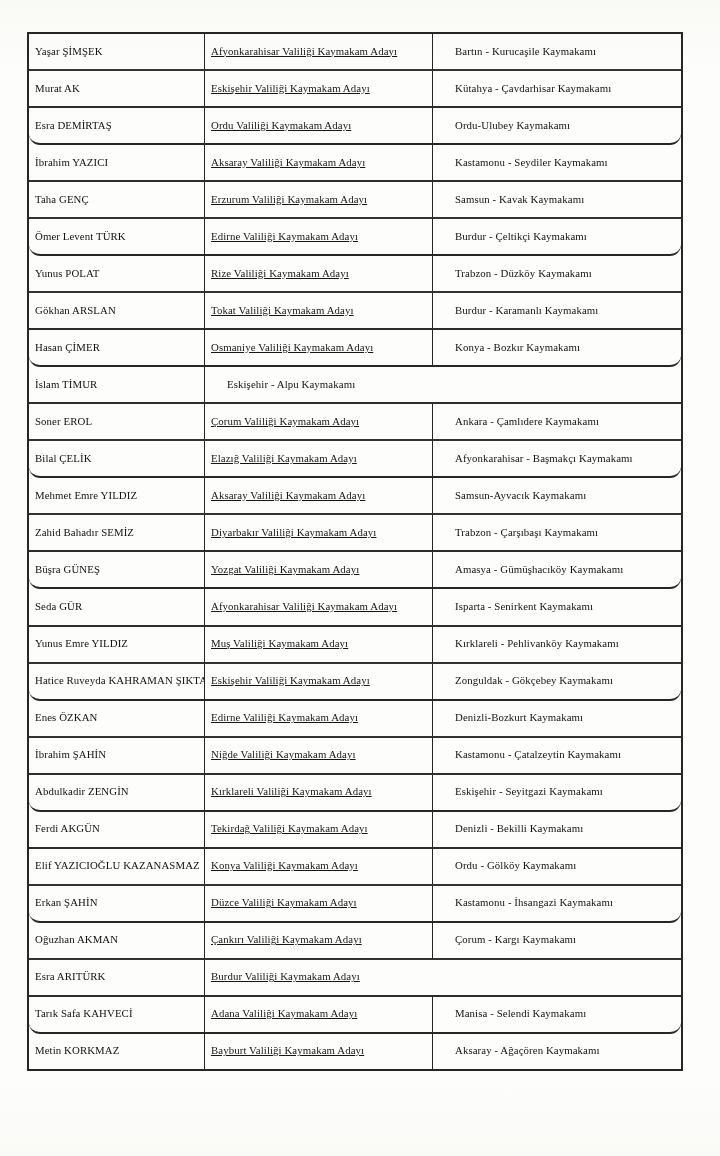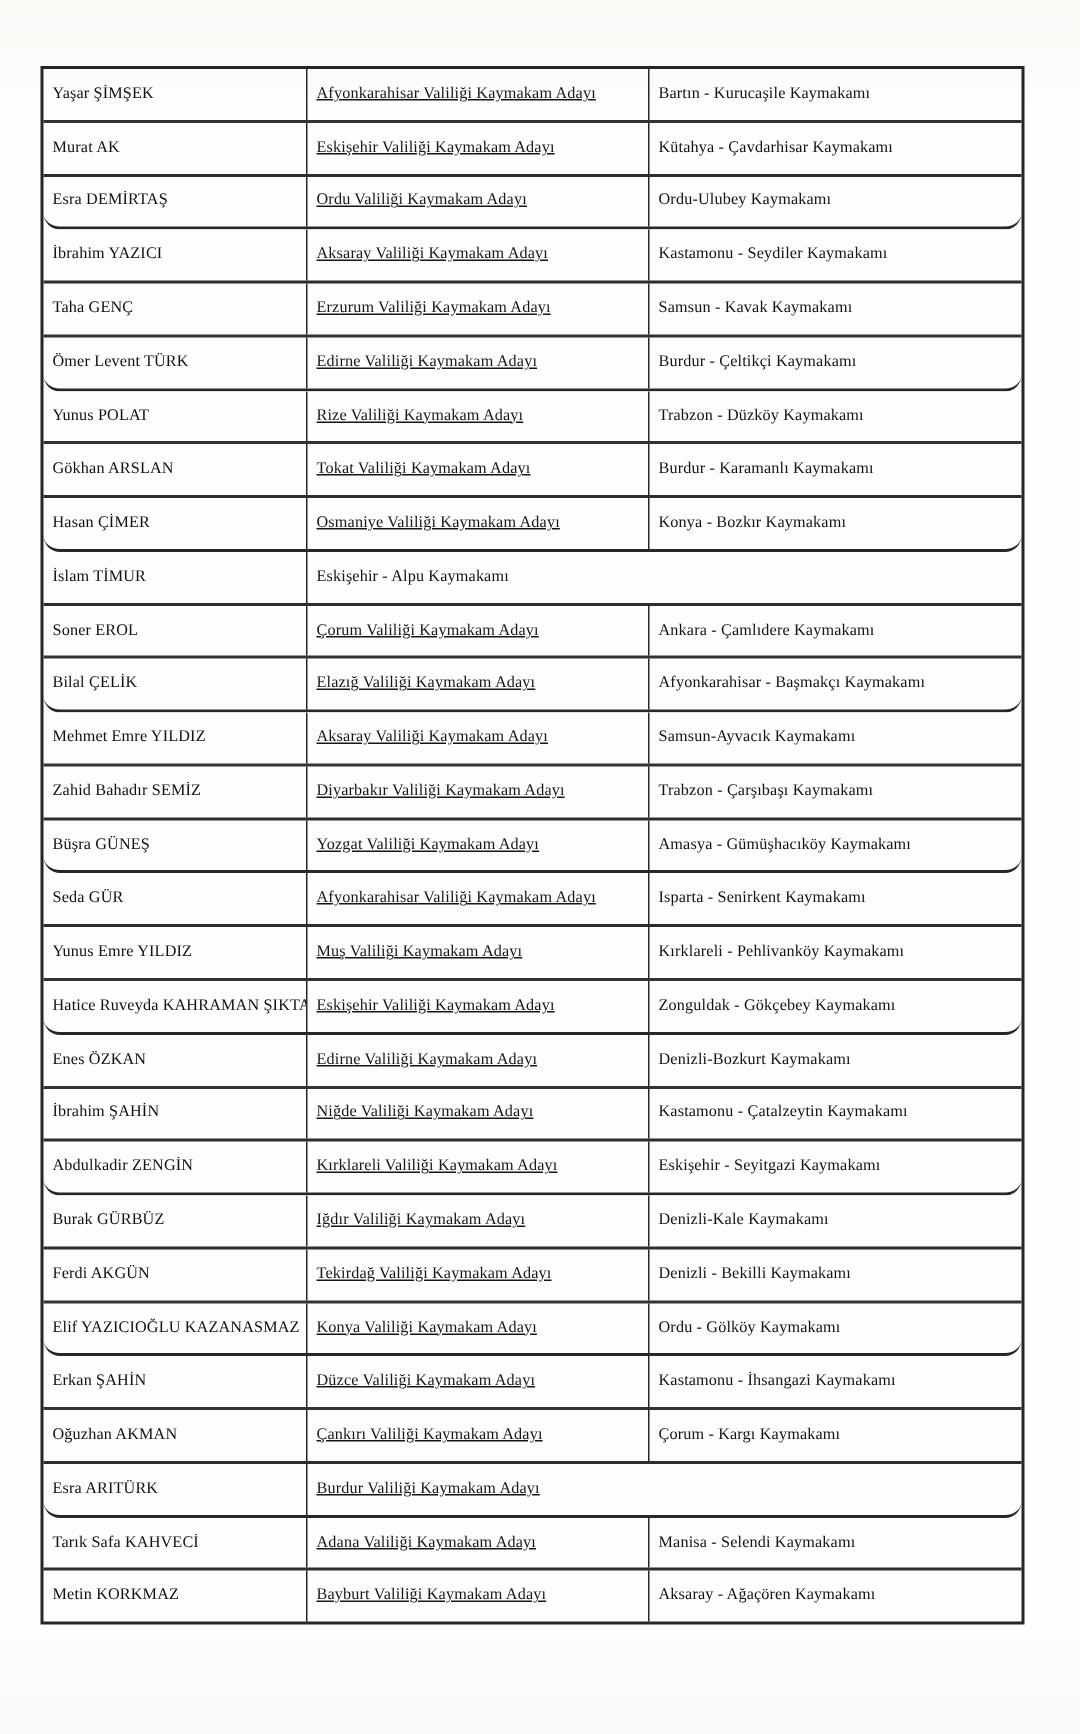--- a/index.html
+++ b/index.html
@@ -18,21 +18,21 @@
   
   .page {
     position: absolute;
     inset: 0;
     background:
       linear-gradient(180deg, rgba(235,235,230,0.25) 0%, rgba(255,255,255,0) 6%, rgba(255,255,255,0) 94%, rgba(238,238,234,0.25) 100%);
   }
   .appt-table {
     position: absolute;
     left: 27px;
-    top: 44px;
+    top: 32px;
     width: 656px;
     height: 1039px;
     border: 2px solid #262626;
     box-sizing: border-box;
     display: flex;
     flex-direction: column;
     background: transparent;
   }
   .row {
     flex: 1 1 0;
@@ -58,21 +58,21 @@
     box-sizing: border-box;
     border-right: 1.5px solid #262626;
     overflow: hidden;
     white-space: nowrap;
   }
   .cell:last-child {
     border-right: none;
   }
   .cell.name { color: #101010; }
   .cell.current { color: #161616; text-decoration: underline; }
-  .cell.assignment { color: #121212; }
+  .cell.assignment { color: #121212; margin-left: 16px; }
 </style>
 </head>
 <body>
 
 <div class="page">
   <div class="appt-table" id="appt-table">
       <div class="row">
     <div class="cell name">Yaşar ŞİMŞEK</div>
     <div class="cell current">Afyonkarahisar Valiliği Kaymakam Adayı</div>
     <div class="cell assignment">Bartın - Kurucaşile Kaymakamı</div>
@@ -170,25 +170,20 @@
     <div class="cell name">İbrahim ŞAHİN</div>
     <div class="cell current">Niğde Valiliği Kaymakam Adayı</div>
     <div class="cell assignment">Kastamonu - Çatalzeytin Kaymakamı</div>
   </div>
       <div class="row">
     <div class="cell name">Abdulkadir ZENGİN</div>
     <div class="cell current">Kırklareli Valiliği Kaymakam Adayı</div>
     <div class="cell assignment">Eskişehir - Seyitgazi Kaymakamı</div>
   </div>
       <div class="row">
-    <div class="cell name">Burak GÜRBÜZ</div>
-    <div class="cell current">Iğdır Valiliği Kaymakam Adayı</div>
-    <div class="cell assignment">Denizli-Kale Kaymakamı</div>
-  </div>
-      <div class="row">
     <div class="cell name">Ferdi AKGÜN</div>
     <div class="cell current">Tekirdağ Valiliği Kaymakam Adayı</div>
     <div class="cell assignment">Denizli - Bekilli Kaymakamı</div>
   </div>
       <div class="row">
     <div class="cell name">Elif YAZICIOĞLU KAZANASMAZ</div>
     <div class="cell current">Konya Valiliği Kaymakam Adayı</div>
     <div class="cell assignment">Ordu - Gölköy Kaymakamı</div>
   </div>
       <div class="row">

